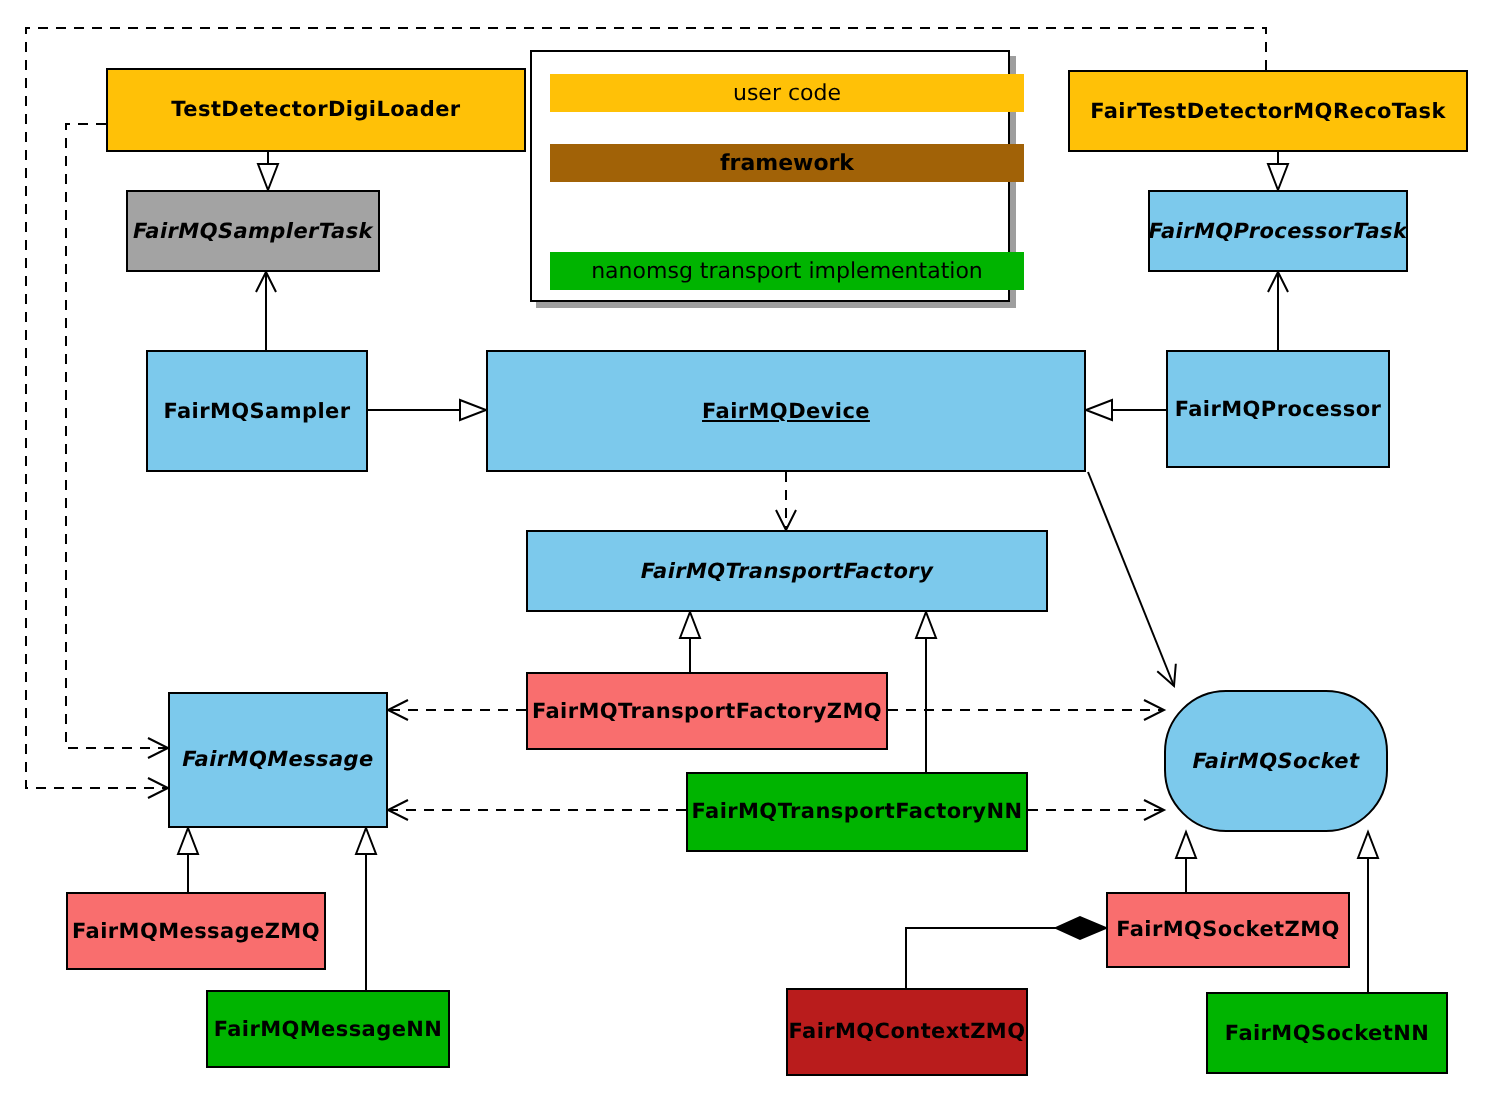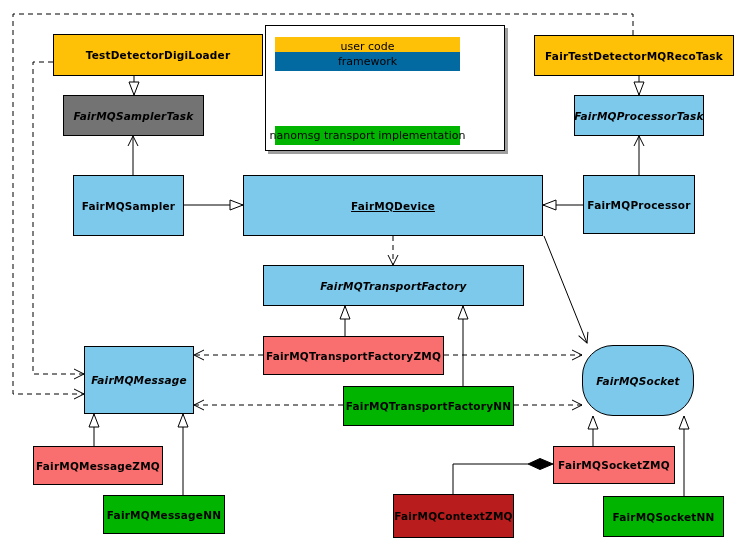--- a/index.html
+++ b/index.html
@@ -31,21 +31,21 @@
     position: absolute;
     left: 265px; top: 25px; width: 240px; height: 126px;
     box-sizing: border-box;
     background: #fff;
     border: 1px solid #000;
     box-shadow: 3px 3px 0 #9e9e9e;
   }
   .legend-bar {
     position: absolute;
     left: 9px;
-    width: 185px;
+    width: 237px;
     height: 19px;
     display: flex;
     align-items: center;
     justify-content: center;
     font-size: 11px;
     font-weight: normal;
     color: #000;
     white-space: nowrap;
   }
 </style>
@@ -88,31 +88,31 @@
     <path d="M633,35 L633,14 L13,14 L13,394 L84,394" stroke-dasharray="5,4" marker-end="url(#open)"></path>
 
     <path d="M453,494 L453,464 L528,464"></path>
     <polygon points="528,464 540,458.5 553,464 540,469.5" fill="#000" stroke="#000"></polygon>
   </svg>
 
   <div id="legend-box">
     <div class="legend-bar" style="top: 11px; background-color: rgb(255, 193, 7);">
         <span>user code</span>
       </div>
-    <div class="legend-bar" style="top: 26px; background-color: #0369a1;">
+    <div class="legend-bar" style="top: 46px; background-color: #a16207; font-weight: bold;">
         <span>framework</span>
       </div>
     <div class="legend-bar" style="top: 100px; background-color: rgb(0, 180, 0);">
         <span>nanomsg transport implementation</span>
       </div>
   </div>
 
   <div class="node" style="left: 53px; top: 34px; width: 210px; height: 42px; background-color: rgb(255, 193, 7);">TestDetectorDigiLoader</div>
   <div class="node" style="left: 534px; top: 35px; width: 200px; height: 41px; background-color: rgb(255, 193, 7);">FairTestDetectorMQRecoTask</div>
-  <div class="node abstract" style="left: 63px; top: 95px; width: 141px; height: 41px; background-color: #737373;">FairMQSamplerTask</div>
+  <div class="node abstract" style="left: 63px; top: 95px; width: 127px; height: 41px; background-color: #a3a3a3;">FairMQSamplerTask</div>
   <div class="node" style="left: 73px; top: 175px; width: 111px; height: 61px; background-color: rgb(124, 201, 236);">FairMQSampler</div>
   <div class="node abstract" style="left: 574px; top: 95px; width: 130px; height: 41px; background-color: rgb(124, 201, 236);">FairMQProcessorTask</div>
   <div class="node" style="left: 243px; top: 175px; width: 300px; height: 61px; background-color: rgb(124, 201, 236); text-decoration: underline;">FairMQDevice</div>
   <div class="node" style="left: 583px; top: 175px; width: 112px; height: 59px; background-color: rgb(124, 201, 236);">FairMQProcessor</div>
   <div class="node abstract" style="left: 263px; top: 265px; width: 261px; height: 41px; background-color: rgb(124, 201, 236);">FairMQTransportFactory</div>
   <div class="node" style="left: 263px; top: 336px; width: 181px; height: 39px; background-color: rgb(249, 110, 110);">FairMQTransportFactoryZMQ</div>
   <div class="node" style="left: 343px; top: 386px; width: 171px; height: 40px; background-color: rgb(0, 180, 0);">FairMQTransportFactoryNN</div>
   <div class="node abstract" style="left: 84px; top: 346px; width: 110px; height: 68px; background-color: rgb(124, 201, 236);">FairMQMessage</div>
   <div class="node abstract" style="left: 582px; top: 345px; width: 112px; height: 71px; background-color: rgb(124, 201, 236); border-radius: 31px;">FairMQSocket</div>
   <div class="node" style="left: 103px; top: 495px; width: 122px; height: 39px; background-color: rgb(0, 180, 0);">FairMQMessageNN</div>

